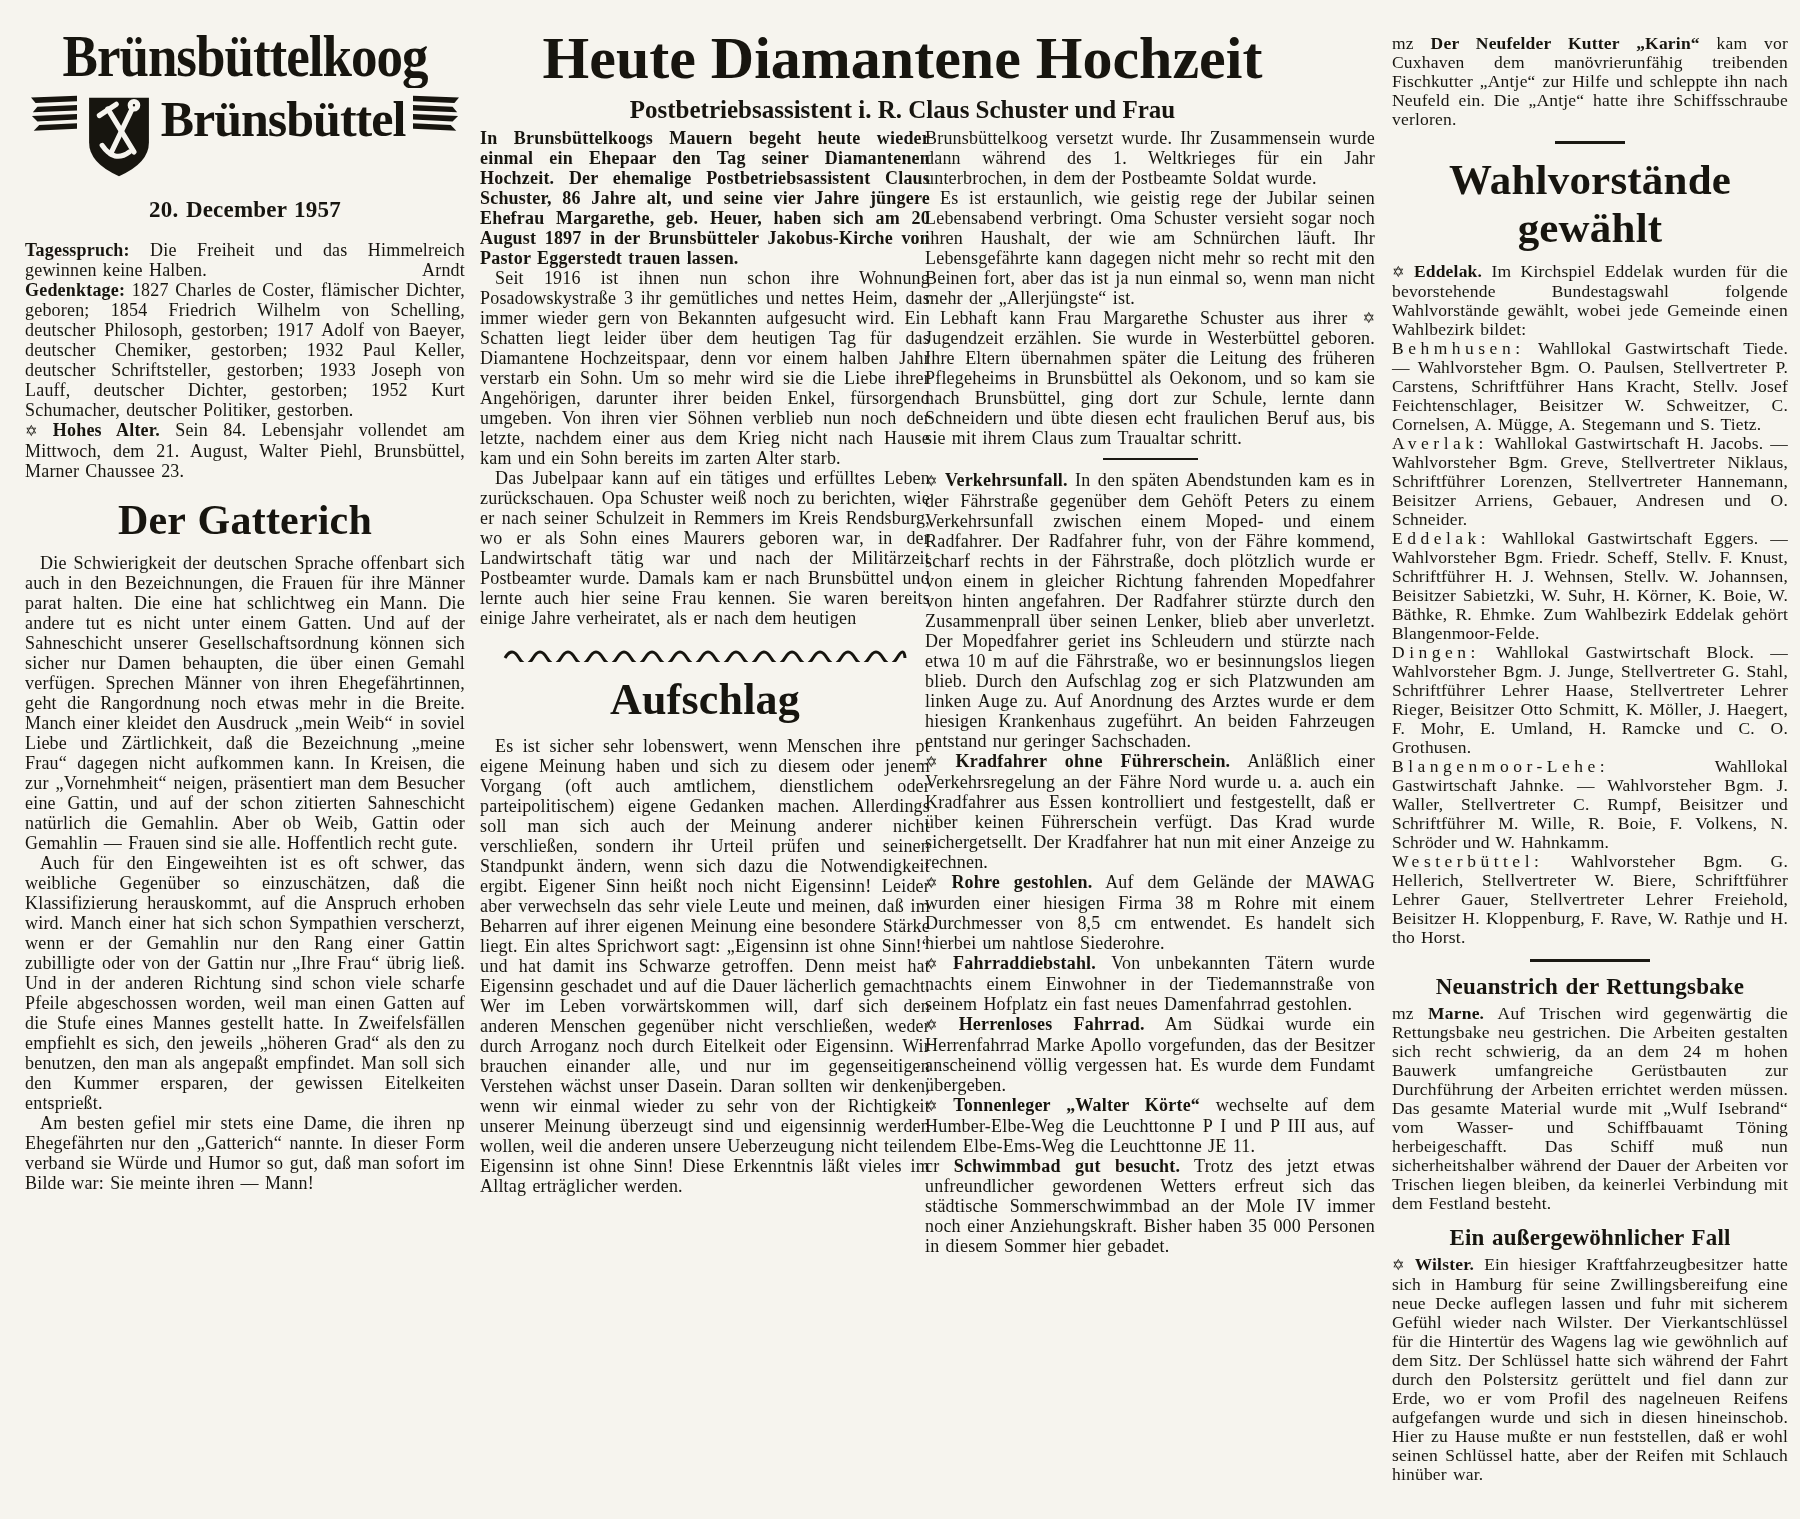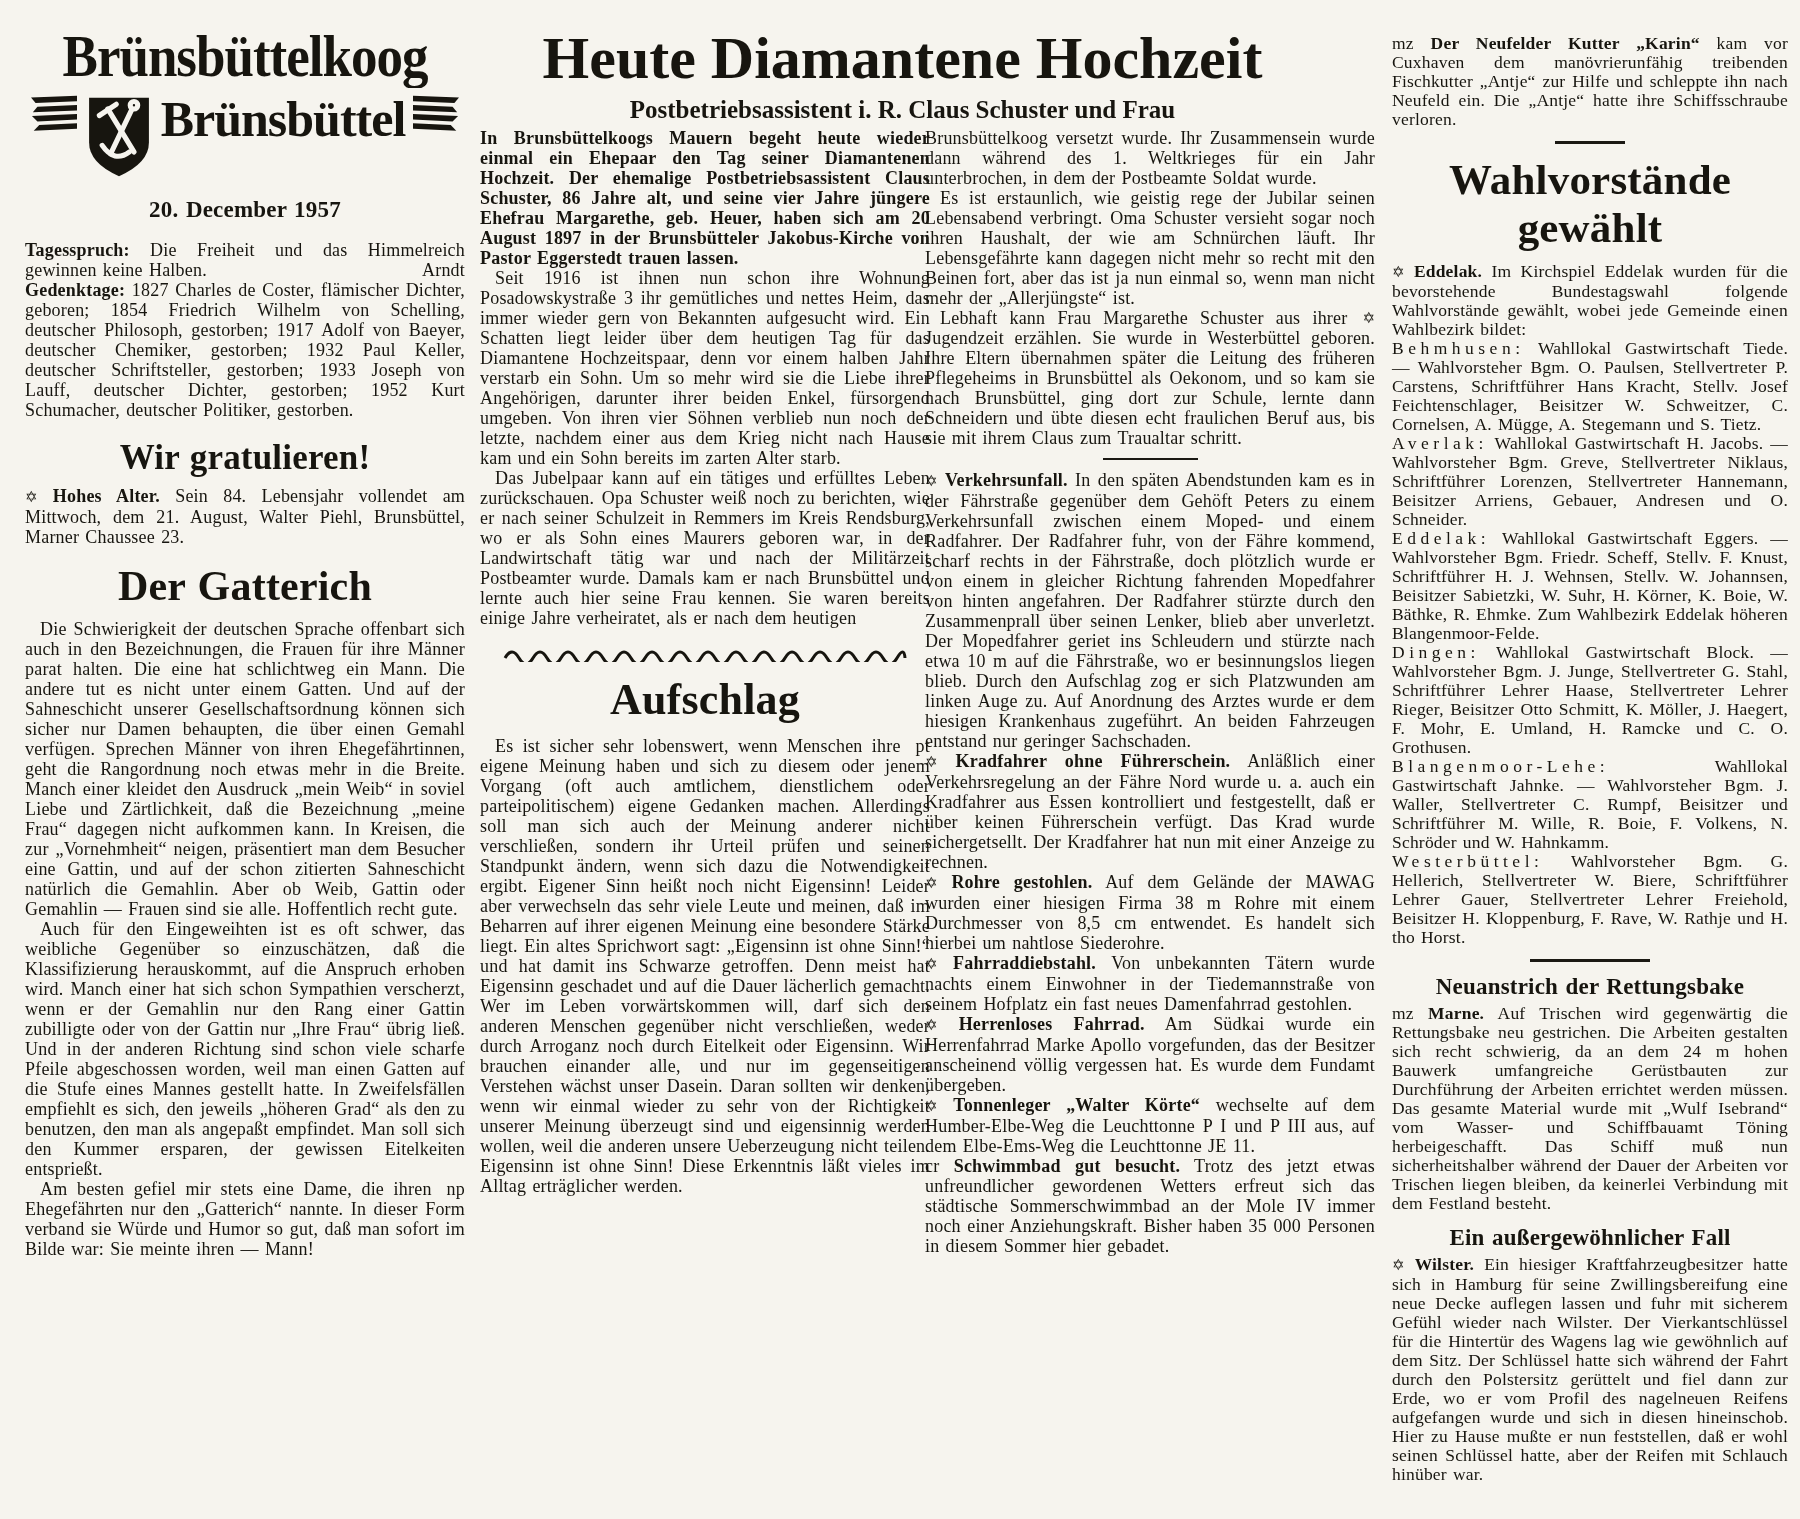--- a/index.html
+++ b/index.html
@@ -104,21 +104,20 @@
     <p class="noindent">
       <span class="lbl">Tagesspruch:</span>
       <span>Die Freiheit und das Himmelreich gewinnen keine Halben.</span>
       <span class="sig">Arndt</span>
     </p>
     <p class="noindent">
       <span class="lbl">Gedenktage:</span>
       <span>1827 Charles de Coster, flämischer Dichter, geboren; 1854 Friedrich Wilhelm von Schelling, deutscher Philosoph, gestorben; 1917 Adolf von Baeyer, deutscher Chemiker, gestorben; 1932 Paul Keller, deutscher Schriftsteller, gestorben; 1933 Joseph von Lauff, deutscher Dichter, gestorben; 1952 Kurt Schumacher, deutscher Politiker, gestorben.</span>
     </p>
 
-    <h2 class="h-center h-grat">Wir gratulieren!</h2>
     <p class="noindent">
       <span class="star">✡</span>
       <span class="bold">Hohes Alter.</span>
       <span>Sein 84. Lebensjahr vollendet am Mittwoch, dem 21. August, Walter Piehl, Brunsbüttel, Marner Chaussee 23.</span>
     </p>
 
     <h2 class="h-center h-gatt">Der Gatterich</h2>
     <p>Die Schwierigkeit der deutschen Sprache offenbart sich auch in den Bezeichnungen, die Frauen für ihre Männer parat halten. Die eine hat schlichtweg ein Mann. Die andere tut es nicht unter einem Gatten. Und auf der Sahneschicht unserer Gesellschaftsordnung können sich sicher nur Damen behaupten, die über einen Gemahl verfügen. Sprechen Männer von ihren Ehegefährtinnen, geht die Rangordnung noch etwas mehr in die Breite. Manch einer kleidet den Ausdruck „mein Weib“ in soviel Liebe und Zärtlichkeit, daß die Bezeichnung „meine Frau“ dagegen nicht aufkommen kann. In Kreisen, die zur „Vornehmheit“ neigen, präsentiert man dem Besucher eine Gattin, und auf der schon zitierten Sahneschicht natürlich die Gemahlin. Aber ob Weib, Gattin oder Gemahlin — Frauen sind sie alle. Hoffentlich recht gute.</p>
     <p>Auch für den Eingeweihten ist es oft schwer, das weibliche Gegenüber so einzuschätzen, daß die Klassifizierung herauskommt, auf die Anspruch erhoben wird. Manch einer hat sich schon Sympathien verscherzt, wenn er der Gemahlin nur den Rang einer Gattin zubilligte oder von der Gattin nur „Ihre Frau“ übrig ließ. Und in der anderen Richtung sind schon viele scharfe Pfeile abgeschossen worden, weil man einen Gatten auf die Stufe eines Mannes gestellt hatte. In Zweifelsfällen empfiehlt es sich, den jeweils „höheren Grad“ als den zu benutzen, den man als angepaßt empfindet. Man soll sich den Kummer ersparen, der gewissen Eitelkeiten entsprießt.</p>
     <p>
@@ -211,21 +210,21 @@
     <p class="noindent">
       <span class="sperr">Behmhusen:</span>
       <span>Wahllokal Gastwirtschaft Tiede. — Wahlvorsteher Bgm. O. Paulsen, Stellvertreter P. Carstens, Schriftführer Hans Kracht, Stellv. Josef Feichtenschlager, Beisitzer W. Schweitzer, C. Cornelsen, A. Mügge, A. Stegemann und S. Tietz.</span>
     </p>
     <p class="noindent">
       <span class="sperr">Averlak:</span>
       <span>Wahllokal Gastwirtschaft H. Jacobs. — Wahlvorsteher Bgm. Greve, Stellvertreter Niklaus, Schriftführer Lorenzen, Stellvertreter Hannemann, Beisitzer Arriens, Gebauer, Andresen und O. Schneider.</span>
     </p>
     <p class="noindent">
       <span class="sperr">Eddelak:</span>
-      <span>Wahllokal Gastwirtschaft Eggers. — Wahlvorsteher Bgm. Friedr. Scheff, Stellv. F. Knust, Schriftführer H. J. Wehnsen, Stellv. W. Johannsen, Beisitzer Sabietzki, W. Suhr, H. Körner, K. Boie, W. Bäthke, R. Ehmke. Zum Wahlbezirk Eddelak höheren Blangenmoor-Felde.</span>
+      <span>Wahllokal Gastwirtschaft Eggers. — Wahlvorsteher Bgm. Friedr. Scheff, Stellv. F. Knust, Schriftführer H. J. Wehnsen, Stellv. W. Johannsen, Beisitzer Sabietzki, W. Suhr, H. Körner, K. Boie, W. Bäthke, R. Ehmke. Zum Wahlbezirk Eddelak gehört Blangenmoor-Felde.</span>
     </p>
     <p class="noindent">
       <span class="sperr">Dingen:</span>
       <span>Wahllokal Gastwirtschaft Block. — Wahlvorsteher Bgm. J. Junge, Stellvertreter G. Stahl, Schriftführer Lehrer Haase, Stellvertreter Lehrer Rieger, Beisitzer Otto Schmitt, K. Möller, J. Haegert, F. Mohr, E. Umland, H. Ramcke und C. O. Grothusen.</span>
     </p>
     <p class="noindent">
       <span class="sperr">Blangenmoor-Lehe:</span>
       <span>Wahllokal Gastwirtschaft Jahnke. — Wahlvorsteher Bgm. J. Waller, Stellvertreter C. Rumpf, Beisitzer und Schriftführer M. Wille, R. Boie, F. Volkens, N. Schröder und W. Hahnkamm.</span>
     </p>
     <p class="noindent">

